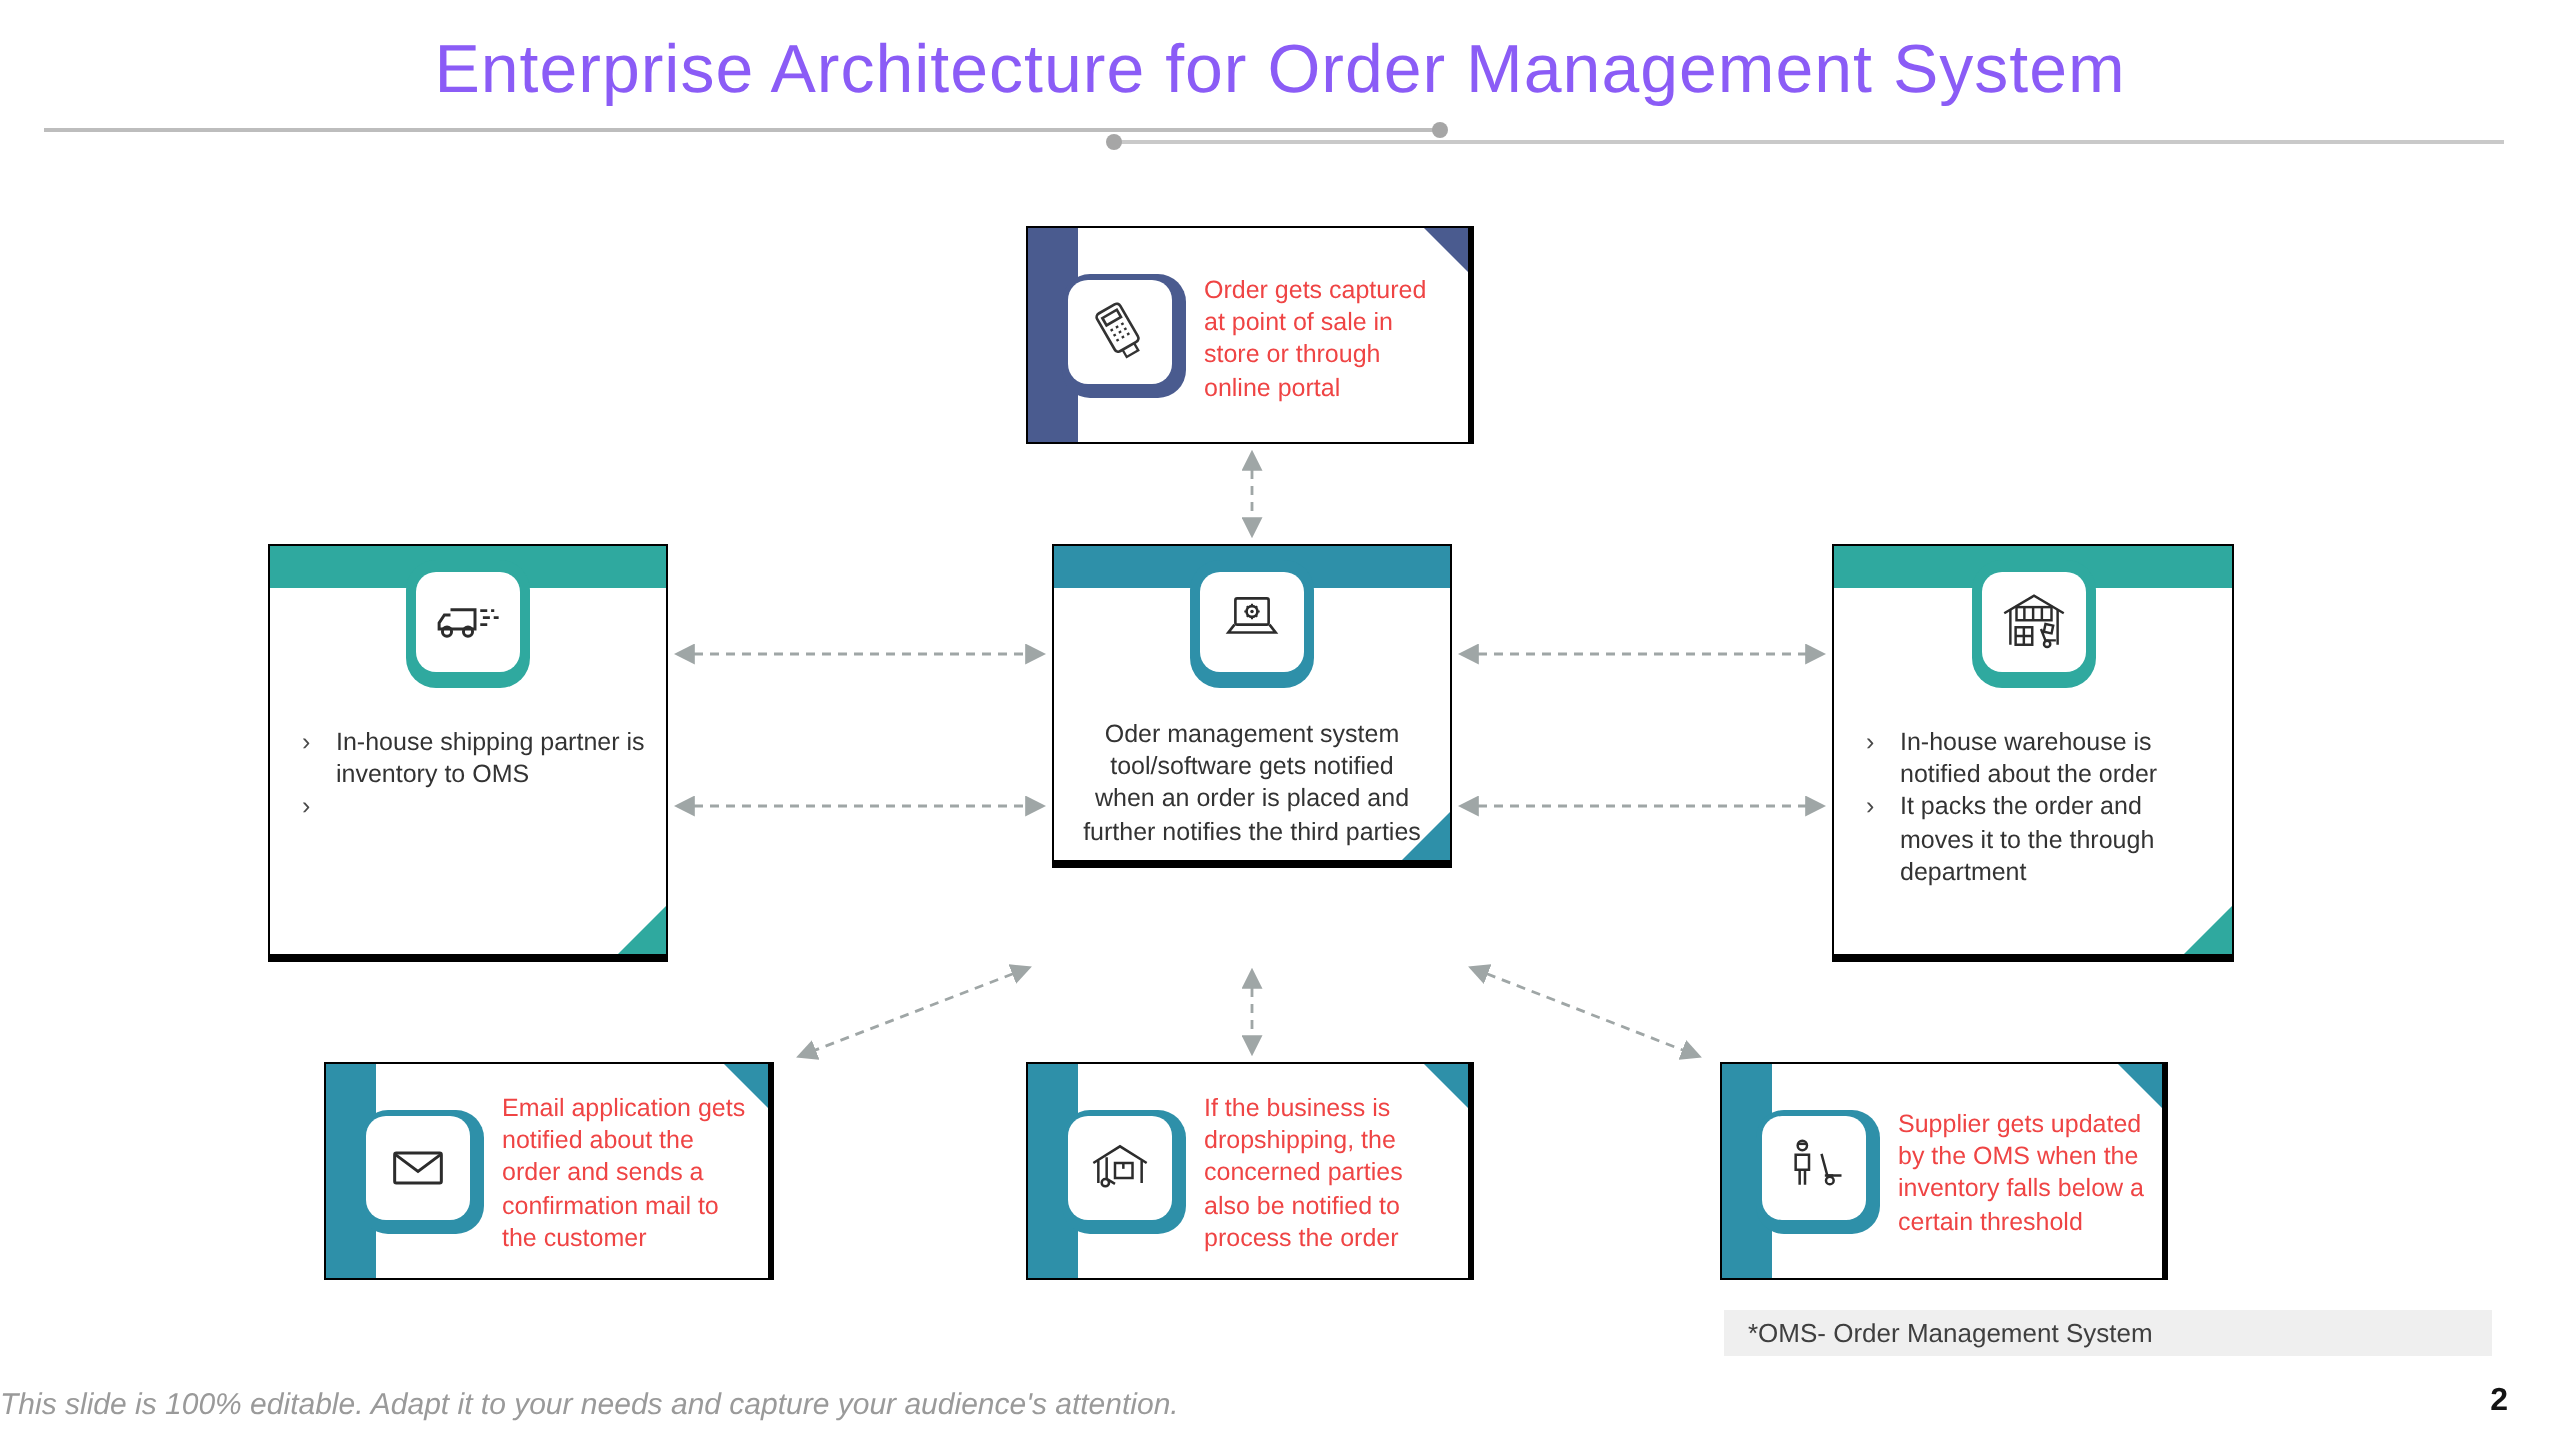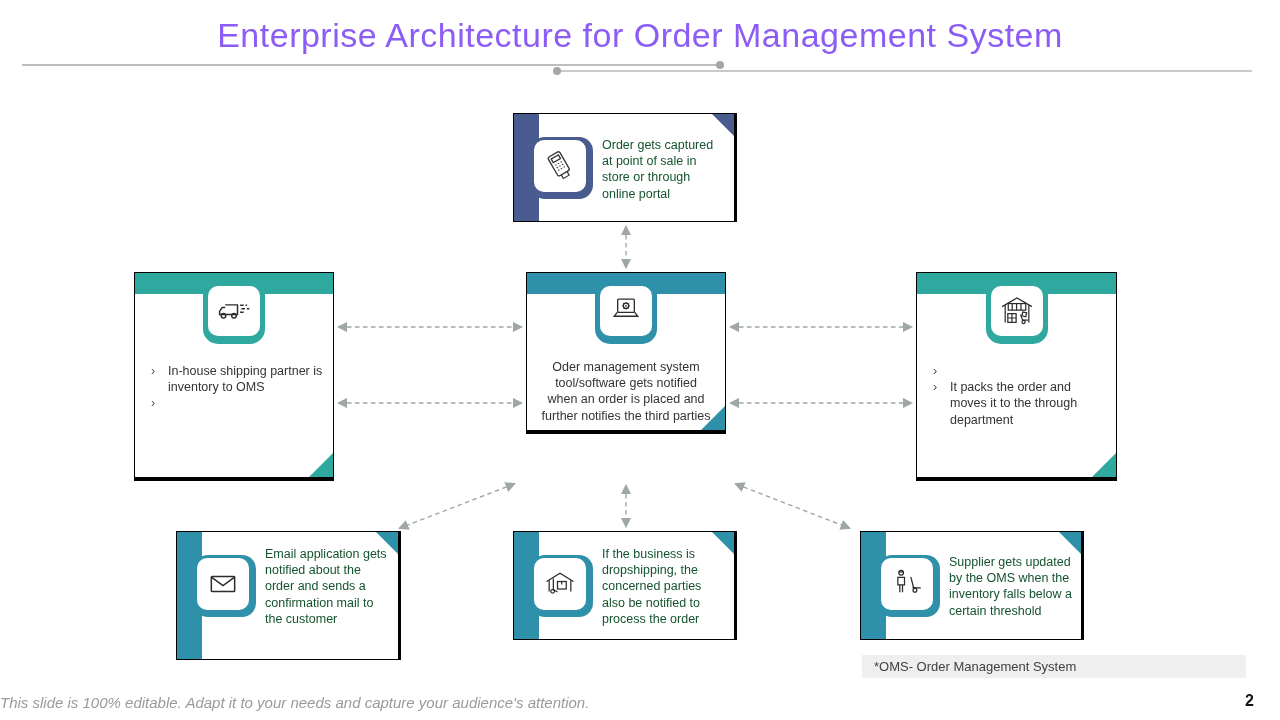--- a/index.html
+++ b/index.html
@@ -29,21 +29,21 @@
            border-left:24px solid transparent;}
 
   .badge{position:absolute;border-radius:14px;}
   .badge .inner{position:absolute;background:#fff;border-radius:10px;
                 display:flex;align-items:center;justify-content:center;}
   .card.h .badge{left:17px;top:23px;width:62px;height:62px;}
   .card.h .badge .inner{left:3px;top:3px;width:52px;height:52px;}
   .card.v .badge{left:50%;margin-left:-31px;top:7px;width:62px;height:64px;border-radius:15px;}
   .card.v .badge .inner{left:5px;top:6px;width:52px;height:50px;}
 
-  .cardtext{position:absolute;font-size:12.5px;line-height:16.2px;color:#14532d;}
+  .cardtext{position:absolute;font-size:12.5px;line-height:16.2px;color:#ef4444;}
   .card.h .cardtext{left:88px;right:8px;}
   .center-text{position:absolute;left:12px;right:12px;top:86px;text-align:center;
                font-size:12.5px;line-height:16.2px;color:#333;}
   .bullets{position:absolute;left:13px;right:8px;top:90px;font-size:12.5px;line-height:16.2px;color:#333;}
   .bullet-item{display:flex;margin-bottom:0px;}
   .bullet-marker{flex:0 0 17px;padding-left:3px;color:#4a4a4a;}
   .bullet-text{flex:1;}
 
   .oms-note{position:absolute;left:862px;top:655px;width:384px;height:23px;background:#efefef;
             font-size:13px;color:#3f3f3f;line-height:23px;padding-left:12px;box-sizing:border-box;}
@@ -157,29 +157,30 @@
           <path d="M13.5 32 h9.5 M18.2 27 v10"></path>
           <path d="M28 28 l2.5 6.5 h6"></path>
           <circle cx="31.5" cy="36.5" r="1.8"></circle>
           <rect x="30" y="25.5" width="4.5" height="4.5" transform="rotate(12 32 28)"></rect>
         </svg>
       </div>
     </div>
     <div class="bullets">
       <div class="bullet-item">
         <span class="bullet-marker">›</span>
+        <span class="bullet-text">In-house  warehouse  is notified  about  the  order</span>
       </div>
       <div class="bullet-item">
         <span class="bullet-marker">›</span>
         <span class="bullet-text">It  packs the  order  and moves  it to  the through department</span>
       </div>
     </div>
   </div>
 
-  <div class="card h tealb" style="left:176px;top:531px;width:225px;height:129px;">
+  <div class="card h tealb" style="left:162px;top:531px;width:225px;height:109px;">
     <div class="barL bg-tealb"></div>
     <span class="fold-tr" style="border-top:22px solid #2E90A9;"></span>
     <div class="badge bg-tealb">
       <div class="inner">
         <svg class="icon-svg" width="40" height="40" viewBox="0 0 48 48" fill="none" stroke="#2c2c2c" stroke-width="1.8">
           <rect x="10" y="15" width="28" height="18" rx="1"></rect>
           <path d="M10.5 16 L24 26 L37.5 16"></path>
         </svg>
       </div>
     </div>

